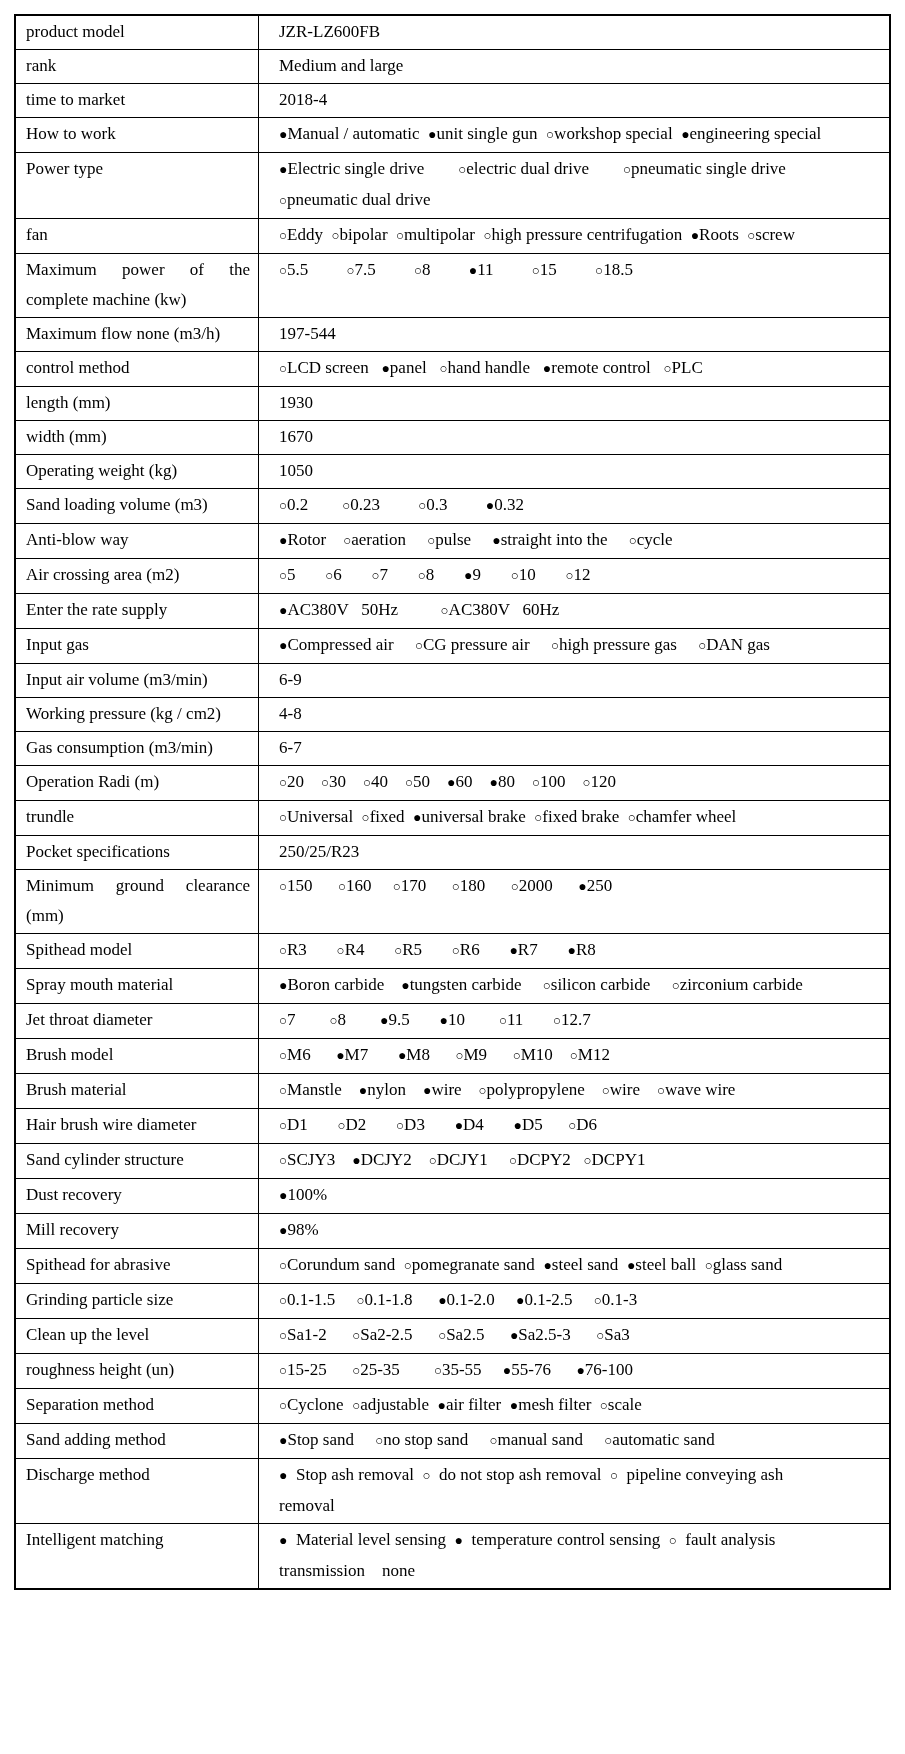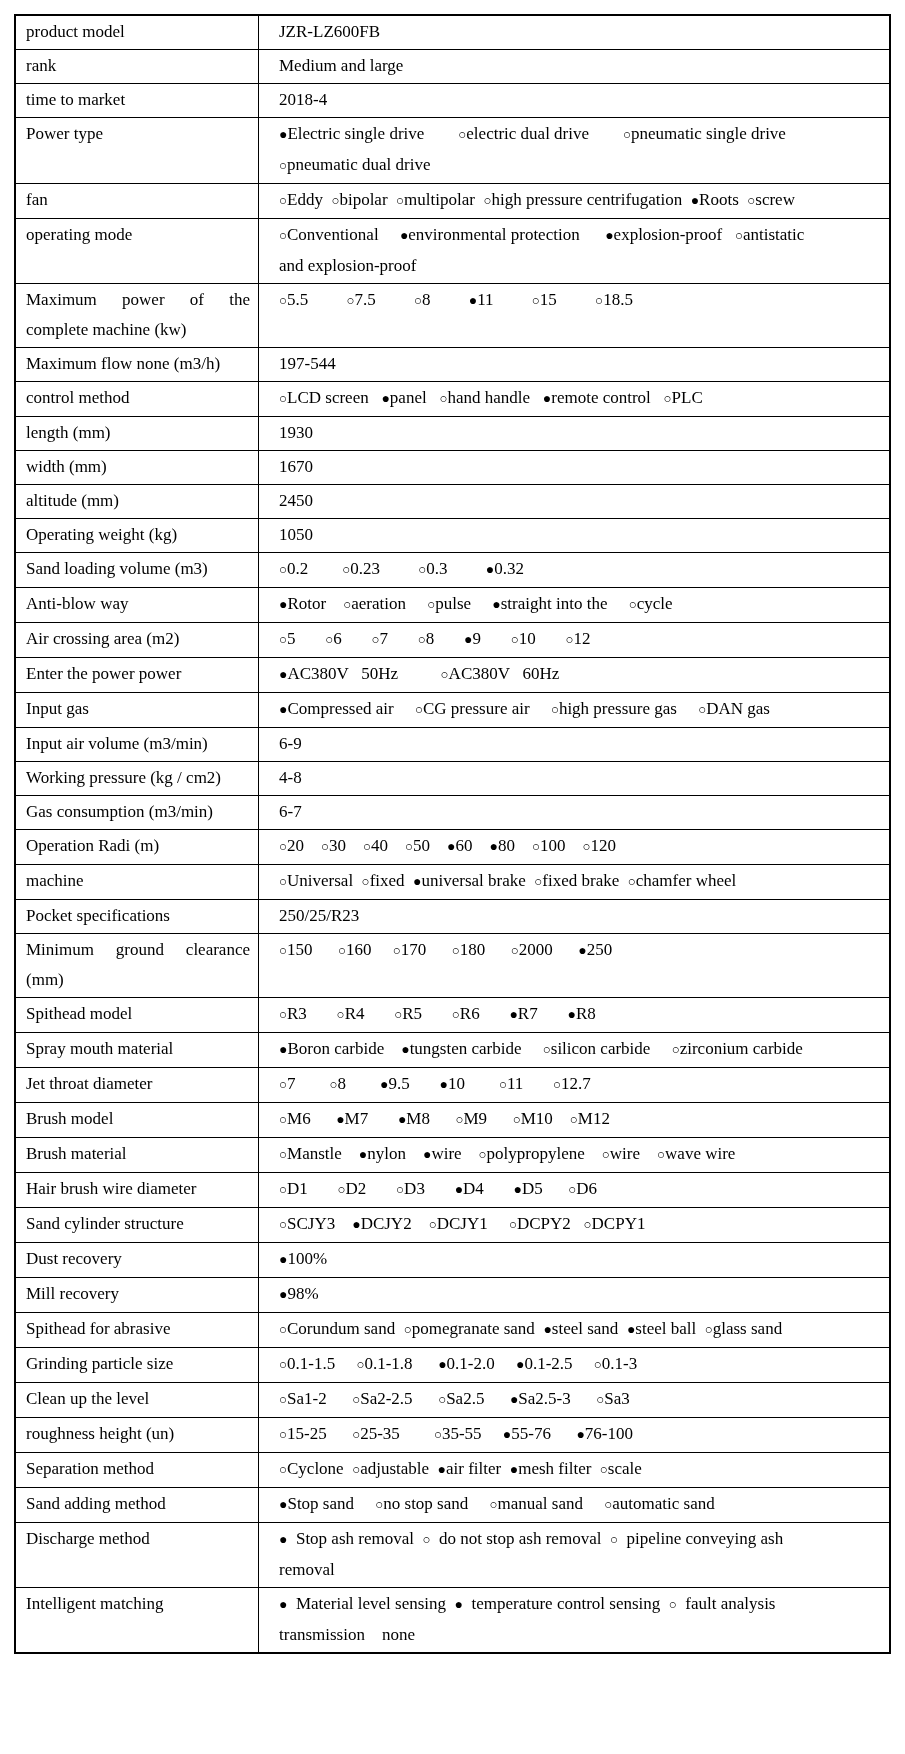--- a/index.html
+++ b/index.html
@@ -37,75 +37,70 @@
         </tr>
         <tr>
           <td class="lbl">rank</td>
           <td class="val">Medium and large</td>
         </tr>
         <tr>
           <td class="lbl">time to market</td>
           <td class="val">2018-4</td>
         </tr>
         <tr>
+          <td class="lbl">How to work</td>
+          <td class="val"><span class="bf">●</span>Manual / automatic  <span class="bf">●</span>unit single gun  <span class="bh">○</span>workshop special  <span class="bf">●</span>engineering special</td>
+        </tr>
+        <tr>
           <td class="lbl">Power type</td>
           <td class="val"><span class="bf">●</span>Electric single drive        <span class="bh">○</span>electric dual drive        <span class="bh">○</span>pneumatic single drive
 <span class="bh">○</span>pneumatic dual drive</td>
         </tr>
         <tr>
           <td class="lbl">fan</td>
           <td class="val"><span class="bh">○</span>Eddy  <span class="bh">○</span>bipolar  <span class="bh">○</span>multipolar  <span class="bh">○</span>high pressure centrifugation  <span class="bf">●</span>Roots  <span class="bh">○</span>screw</td>
         </tr>
         <tr>
-          <td class="lbl">operating mode</td>
-          <td class="val"><span class="bh">○</span>Conventional     <span class="bf">●</span>environmental protection      <span class="bf">●</span>explosion-proof   <span class="bh">○</span>antistatic
-and explosion-proof</td>
-        </tr>
-        <tr>
           <td class="lbl">Maximum power of the complete machine (kw)</td>
           <td class="val"><span class="bh">○</span>5.5         <span class="bh">○</span>7.5         <span class="bh">○</span>8         <span class="bf">●</span>11         <span class="bh">○</span>15         <span class="bh">○</span>18.5</td>
         </tr>
         <tr>
           <td class="lbl">Maximum flow none (m3/h)</td>
           <td class="val">197-544</td>
         </tr>
         <tr>
           <td class="lbl">control method</td>
           <td class="val"><span class="bh">○</span>LCD screen   <span class="bf">●</span>panel   <span class="bh">○</span>hand handle   <span class="bf">●</span>remote control   <span class="bh">○</span>PLC</td>
         </tr>
         <tr>
           <td class="lbl">length (mm)</td>
           <td class="val">1930</td>
         </tr>
         <tr>
           <td class="lbl">width (mm)</td>
           <td class="val">1670</td>
         </tr>
         <tr>
-          <td class="lbl">altitude (mm)</td>
-          <td class="val">2450</td>
-        </tr>
-        <tr>
           <td class="lbl">Operating weight (kg)</td>
           <td class="val">1050</td>
         </tr>
         <tr>
           <td class="lbl">Sand loading volume (m3)</td>
           <td class="val"><span class="bh">○</span>0.2        <span class="bh">○</span>0.23         <span class="bh">○</span>0.3         <span class="bf">●</span>0.32</td>
         </tr>
         <tr>
           <td class="lbl">Anti-blow way</td>
           <td class="val"><span class="bf">●</span>Rotor    <span class="bh">○</span>aeration     <span class="bh">○</span>pulse     <span class="bf">●</span>straight into the     <span class="bh">○</span>cycle</td>
         </tr>
         <tr>
           <td class="lbl">Air crossing area (m2)</td>
           <td class="val"><span class="bh">○</span>5       <span class="bh">○</span>6       <span class="bh">○</span>7       <span class="bh">○</span>8       <span class="bf">●</span>9       <span class="bh">○</span>10       <span class="bh">○</span>12</td>
         </tr>
         <tr>
-          <td class="lbl">Enter the power power</td>
+          <td class="lbl">Enter the rate supply</td>
           <td class="val"><span class="bf">●</span>AC380V   50Hz          <span class="bh">○</span>AC380V   60Hz</td>
         </tr>
         <tr>
           <td class="lbl">Input gas</td>
           <td class="val"><span class="bf">●</span>Compressed air     <span class="bh">○</span>CG pressure air     <span class="bh">○</span>high pressure gas     <span class="bh">○</span>DAN gas</td>
         </tr>
         <tr>
           <td class="lbl">Input air volume (m3/min)</td>
           <td class="val">6-9</td>
         </tr>
@@ -115,21 +110,21 @@
         </tr>
         <tr>
           <td class="lbl">Gas consumption (m3/min)</td>
           <td class="val">6-7</td>
         </tr>
         <tr>
           <td class="lbl">Operation Radi (m)</td>
           <td class="val"><span class="bh">○</span>20    <span class="bh">○</span>30    <span class="bh">○</span>40    <span class="bh">○</span>50    <span class="bf">●</span>60    <span class="bf">●</span>80    <span class="bh">○</span>100    <span class="bh">○</span>120</td>
         </tr>
         <tr>
-          <td class="lbl">machine</td>
+          <td class="lbl">trundle</td>
           <td class="val"><span class="bh">○</span>Universal  <span class="bh">○</span>fixed  <span class="bf">●</span>universal brake  <span class="bh">○</span>fixed brake  <span class="bh">○</span>chamfer wheel</td>
         </tr>
         <tr>
           <td class="lbl">Pocket specifications</td>
           <td class="val">250/25/R23</td>
         </tr>
         <tr>
           <td class="lbl">Minimum ground clearance (mm)</td>
           <td class="val"><span class="bh">○</span>150      <span class="bh">○</span>160     <span class="bh">○</span>170      <span class="bh">○</span>180      <span class="bh">○</span>2000      <span class="bf">●</span>250</td>
         </tr>

